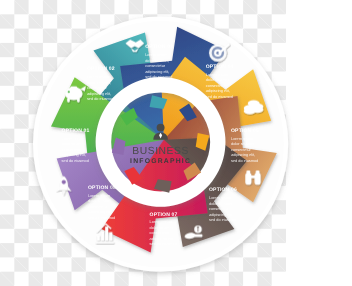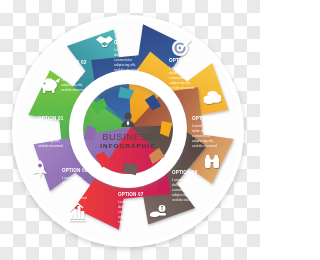--- a/index.html
+++ b/index.html
@@ -11,21 +11,21 @@
   
   #checker{
     position:absolute;left:0;top:0;width:260px;height:260px;
     background-color:#ffffff;
     background-image:
       linear-gradient(45deg,#e9e9e9 25%,transparent 25%,transparent 75%,#e9e9e9 75%),
       linear-gradient(45deg,#e9e9e9 25%,transparent 25%,transparent 75%,#e9e9e9 75%);
     background-size:26px 26px;
     background-position:0 0,13px 13px;
   }
-  #stage{position:absolute;left:0;top:0;width:260px;height:188px;}
+  #stage{position:absolute;left:18px;top:0;width:260px;height:188px;}
   svg{display:block;}
   .wtitle{font-size:4.6px;font-weight:bold;fill:#ffffff;letter-spacing:.15px;}
   .wbody{font-size:3.5px;fill:#ffffff;fill-opacity:.88;}
   .hub-b{font-size:9.4px;fill:#4a4a4a;letter-spacing:.5px;font-weight:normal;}
   .hub-i{font-size:6.2px;fill:#3b3b3b;letter-spacing:1.1px;font-weight:bold;}
 </style>
 </head>
 <body>
 
 <div id="checker"></div>

